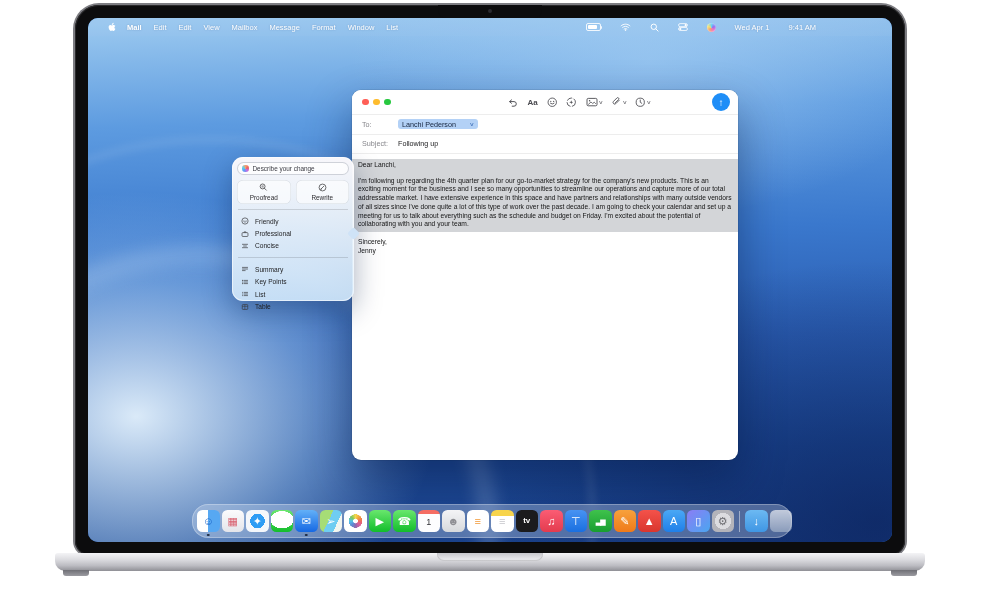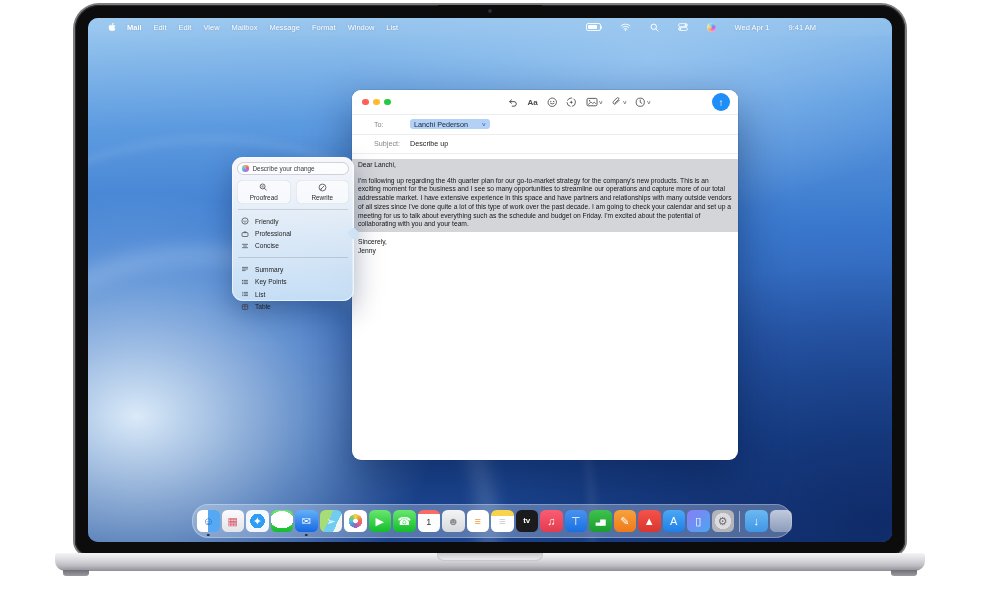--- a/index.html
+++ b/index.html
@@ -41,21 +41,21 @@
   .lights{display:flex;gap:4.5px;margin-left:10px;}
   .light{width:6.5px;height:6.5px;border-radius:50%;}
   .light.red{background:#ff5f57;} .light.yellow{background:#febc2e;} .light.green{background:#28c840;}
   .tb-icons{position:absolute;left:120px;right:52px;top:0;height:24px;display:flex;align-items:center;justify-content:center;gap:9px;color:#4a4a4f;}
   .tb-group{display:flex;align-items:center;gap:1px;}
   .tb-ic{display:inline-flex;align-items:center;}
   .tb-aa{font-size:8px;font-weight:bold;color:#4a4a4f;}
   .chev{font-size:5px;color:#6a6a6f;transform:scaleX(1.4);}
   .send-btn{position:absolute;right:8px;top:3px;width:18px;height:18px;border-radius:50%;background:#1f8ef7;color:#fff;display:flex;align-items:center;justify-content:center;font-size:10px;font-weight:bold;}
   .fields{font-size:7.2px;color:#1d1d1f;}
-  .frow{display:flex;align-items:center;height:18.5px;padding:0 22px;border-top:1px solid rgba(0,0,0,.07);}
+  .frow{display:flex;align-items:center;height:18.5px;padding:0 10px;border-top:1px solid rgba(0,0,0,.07);}
   .flabel{color:#86868b;width:36px;flex:none;}
   .token{display:inline-flex;align-items:center;gap:14px;background:#b3d1f6;border-radius:3px;padding:.5px 4px;color:#15243d;}
   .token .chev{color:#3c6fb8;}
   .mbody{padding:5px 0 0 0;font-size:6.7px;line-height:1.3;color:#141414;}
   .selection{background:#d3d5d8;padding:2px 6px 3px 6px;}
   .selection .para{margin-top:7px;}
   .signoff{padding:6px 6px 0 6px;}
 
   
   .wtools{position:absolute;left:144px;top:139px;width:122px;height:144px;border-radius:11px;z-index:30;
@@ -192,21 +192,21 @@
       <div class="fields">
         <div class="frow">
           <span class="flabel">To:</span>
           <span class="token">
             <span>Lanchi Pederson</span>
             <span class="chev">∨</span>
           </span>
         </div>
         <div class="frow">
           <span class="flabel">Subject:</span>
-          <span>Describe up</span>
+          <span>Following up</span>
         </div>
       </div>
 
       <div class="mbody" style="border-top:1px solid rgba(0,0,0,.07);">
         <div class="selection">
           <div>Dear Lanchi,</div>
           <div class="para">I'm following up regarding the 4th quarter plan for our go-to-market strategy for the company's new products. This is an exciting moment for the business and I see so many opportunities to streamline our operations and capture more of our total addressable market. I have extensive experience in this space and have partners and relationships with many outside vendors of all sizes since I've done quite a lot of this type of work over the past decade. I am going to check your calendar and set up a meeting for us to talk about everything such as the schedule and budget on Friday. I'm excited about the potential of collaborating with you and your team.</div>
         </div>
         <div class="signoff">Sincerely,</div>
         <div class="signoff" style="padding-top:0;">Jenny</div>

